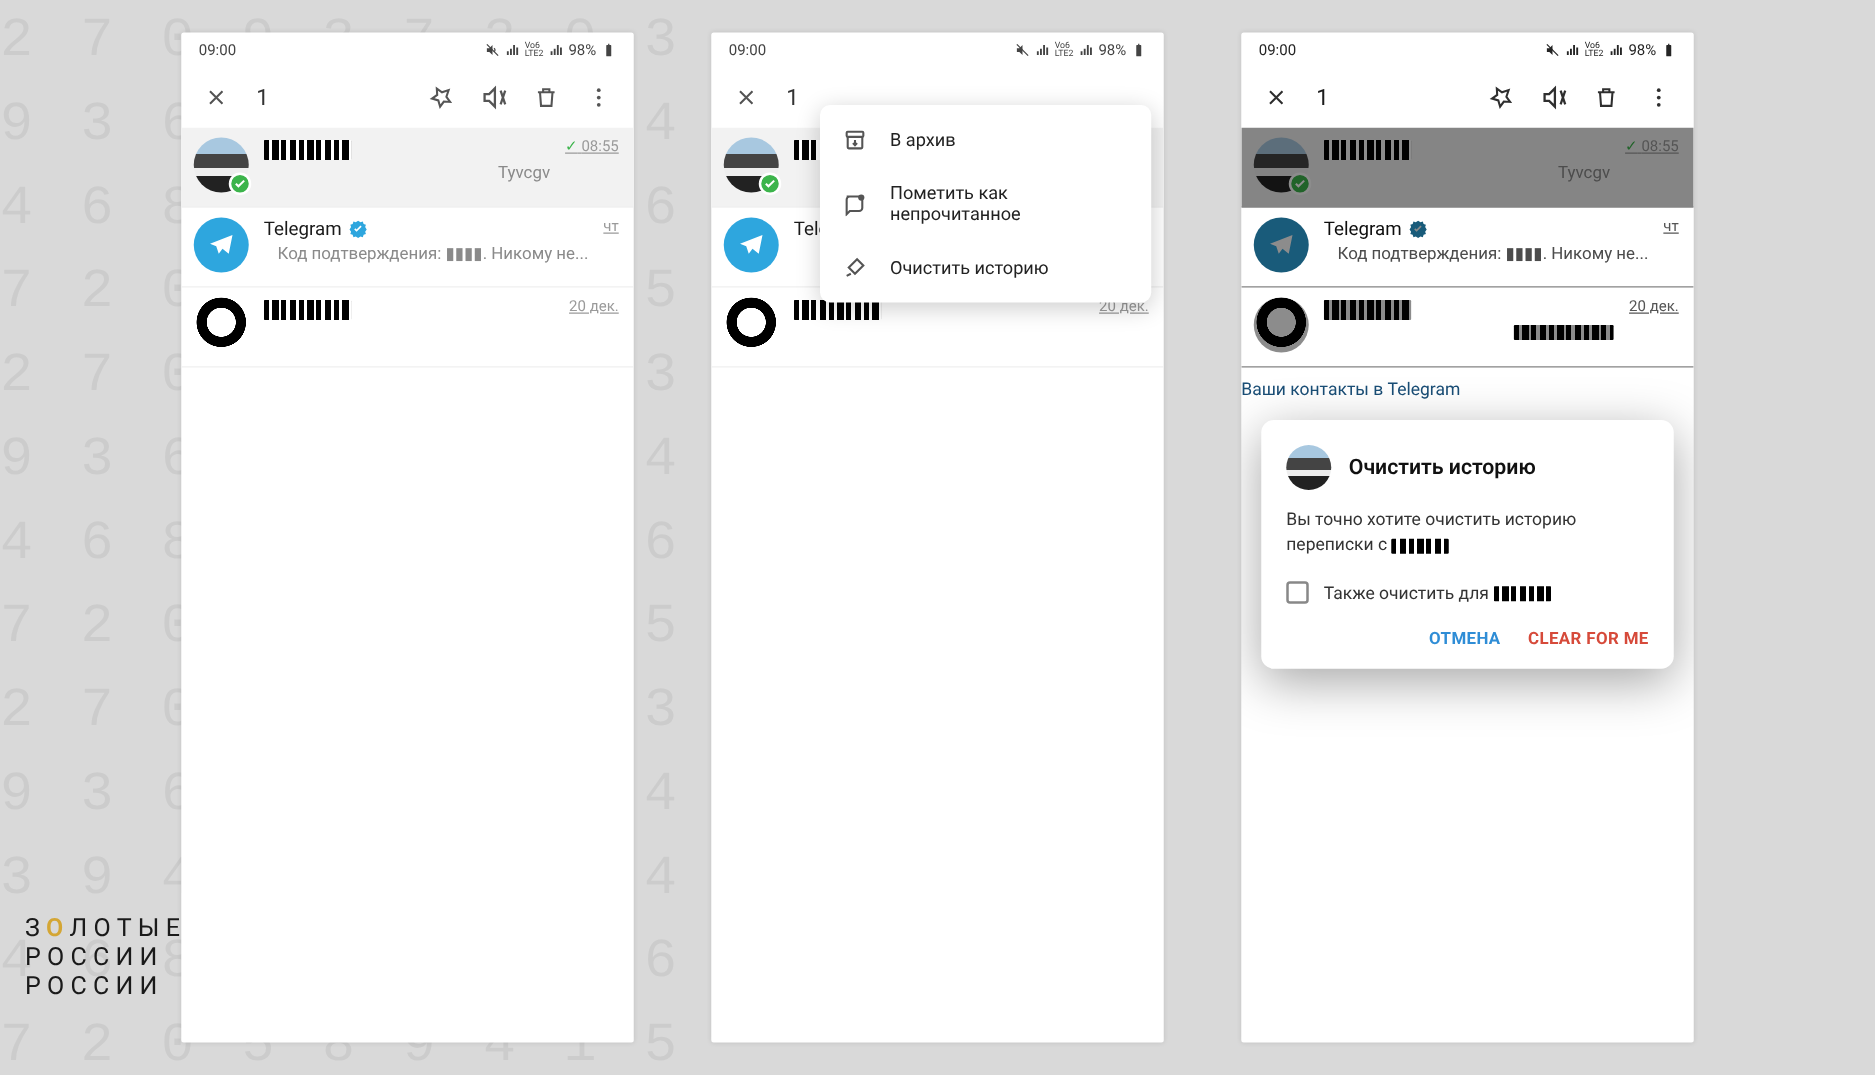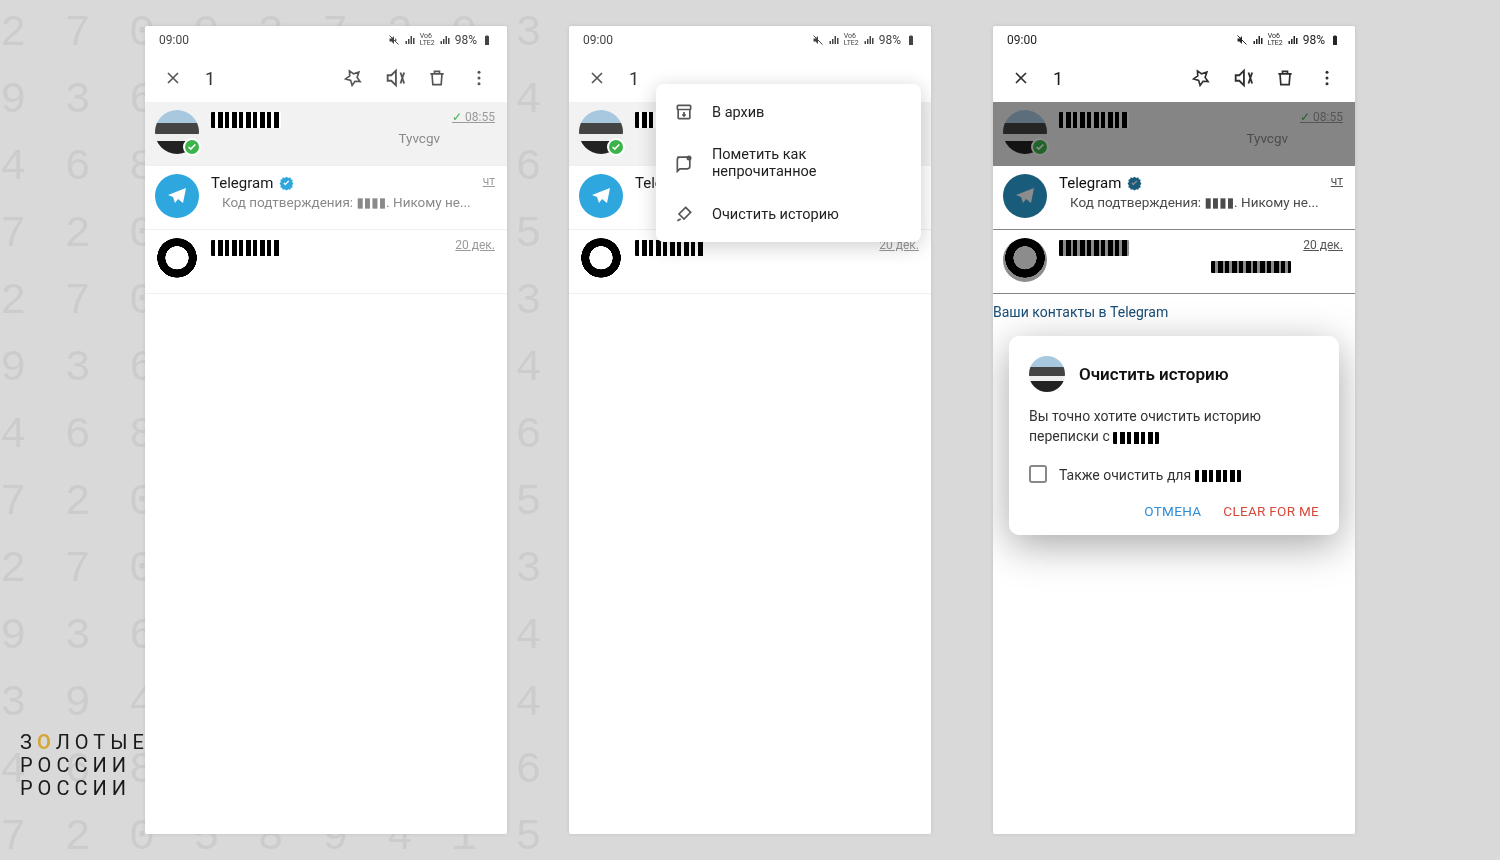--- a/index.html
+++ b/index.html
@@ -158,21 +158,21 @@
     box-shadow: 0 10px 40px rgba(0,0,0,0.35);
     z-index:10;
   }
   .dialog-head{display:flex;align-items:center;gap:14px;margin-bottom:14px;}
   .dialog-head .avatar{width:36px;height:36px;}
   .dialog-title{font-size:17px;font-weight:600;color:#111;}
   .dialog-body{font-size:14px;color:#333;line-height:1.45;margin-bottom:18px;}
   .dialog-check{display:flex;align-items:flex-end;gap:12px;font-size:14px;color:#333;margin-bottom:20px;}
   .checkbox{width:18px;height:18px;border:2px solid #888;border-radius:3px;}
   .dialog-actions{display:flex;justify-content:flex-end;gap:22px;padding-bottom:6px;}
-  .dialog-actions .btn{font-size:13.5px;font-weight:400;letter-spacing:0.3px;cursor:pointer;}
+  .dialog-actions .btn{font-size:13.5px;font-weight:700;letter-spacing:0.3px;cursor:pointer;}
   .btn.cancel{color:#2f8dd6;}
   .btn.danger{color:#d64a3a;}
   .contacts-hint{padding:10px 0;font-size:14px;color:#2f8dd6;}
 </style>
 </head>
 <body>
 
 <div class="bg-numbers">270937203
 936405764
 468721536

